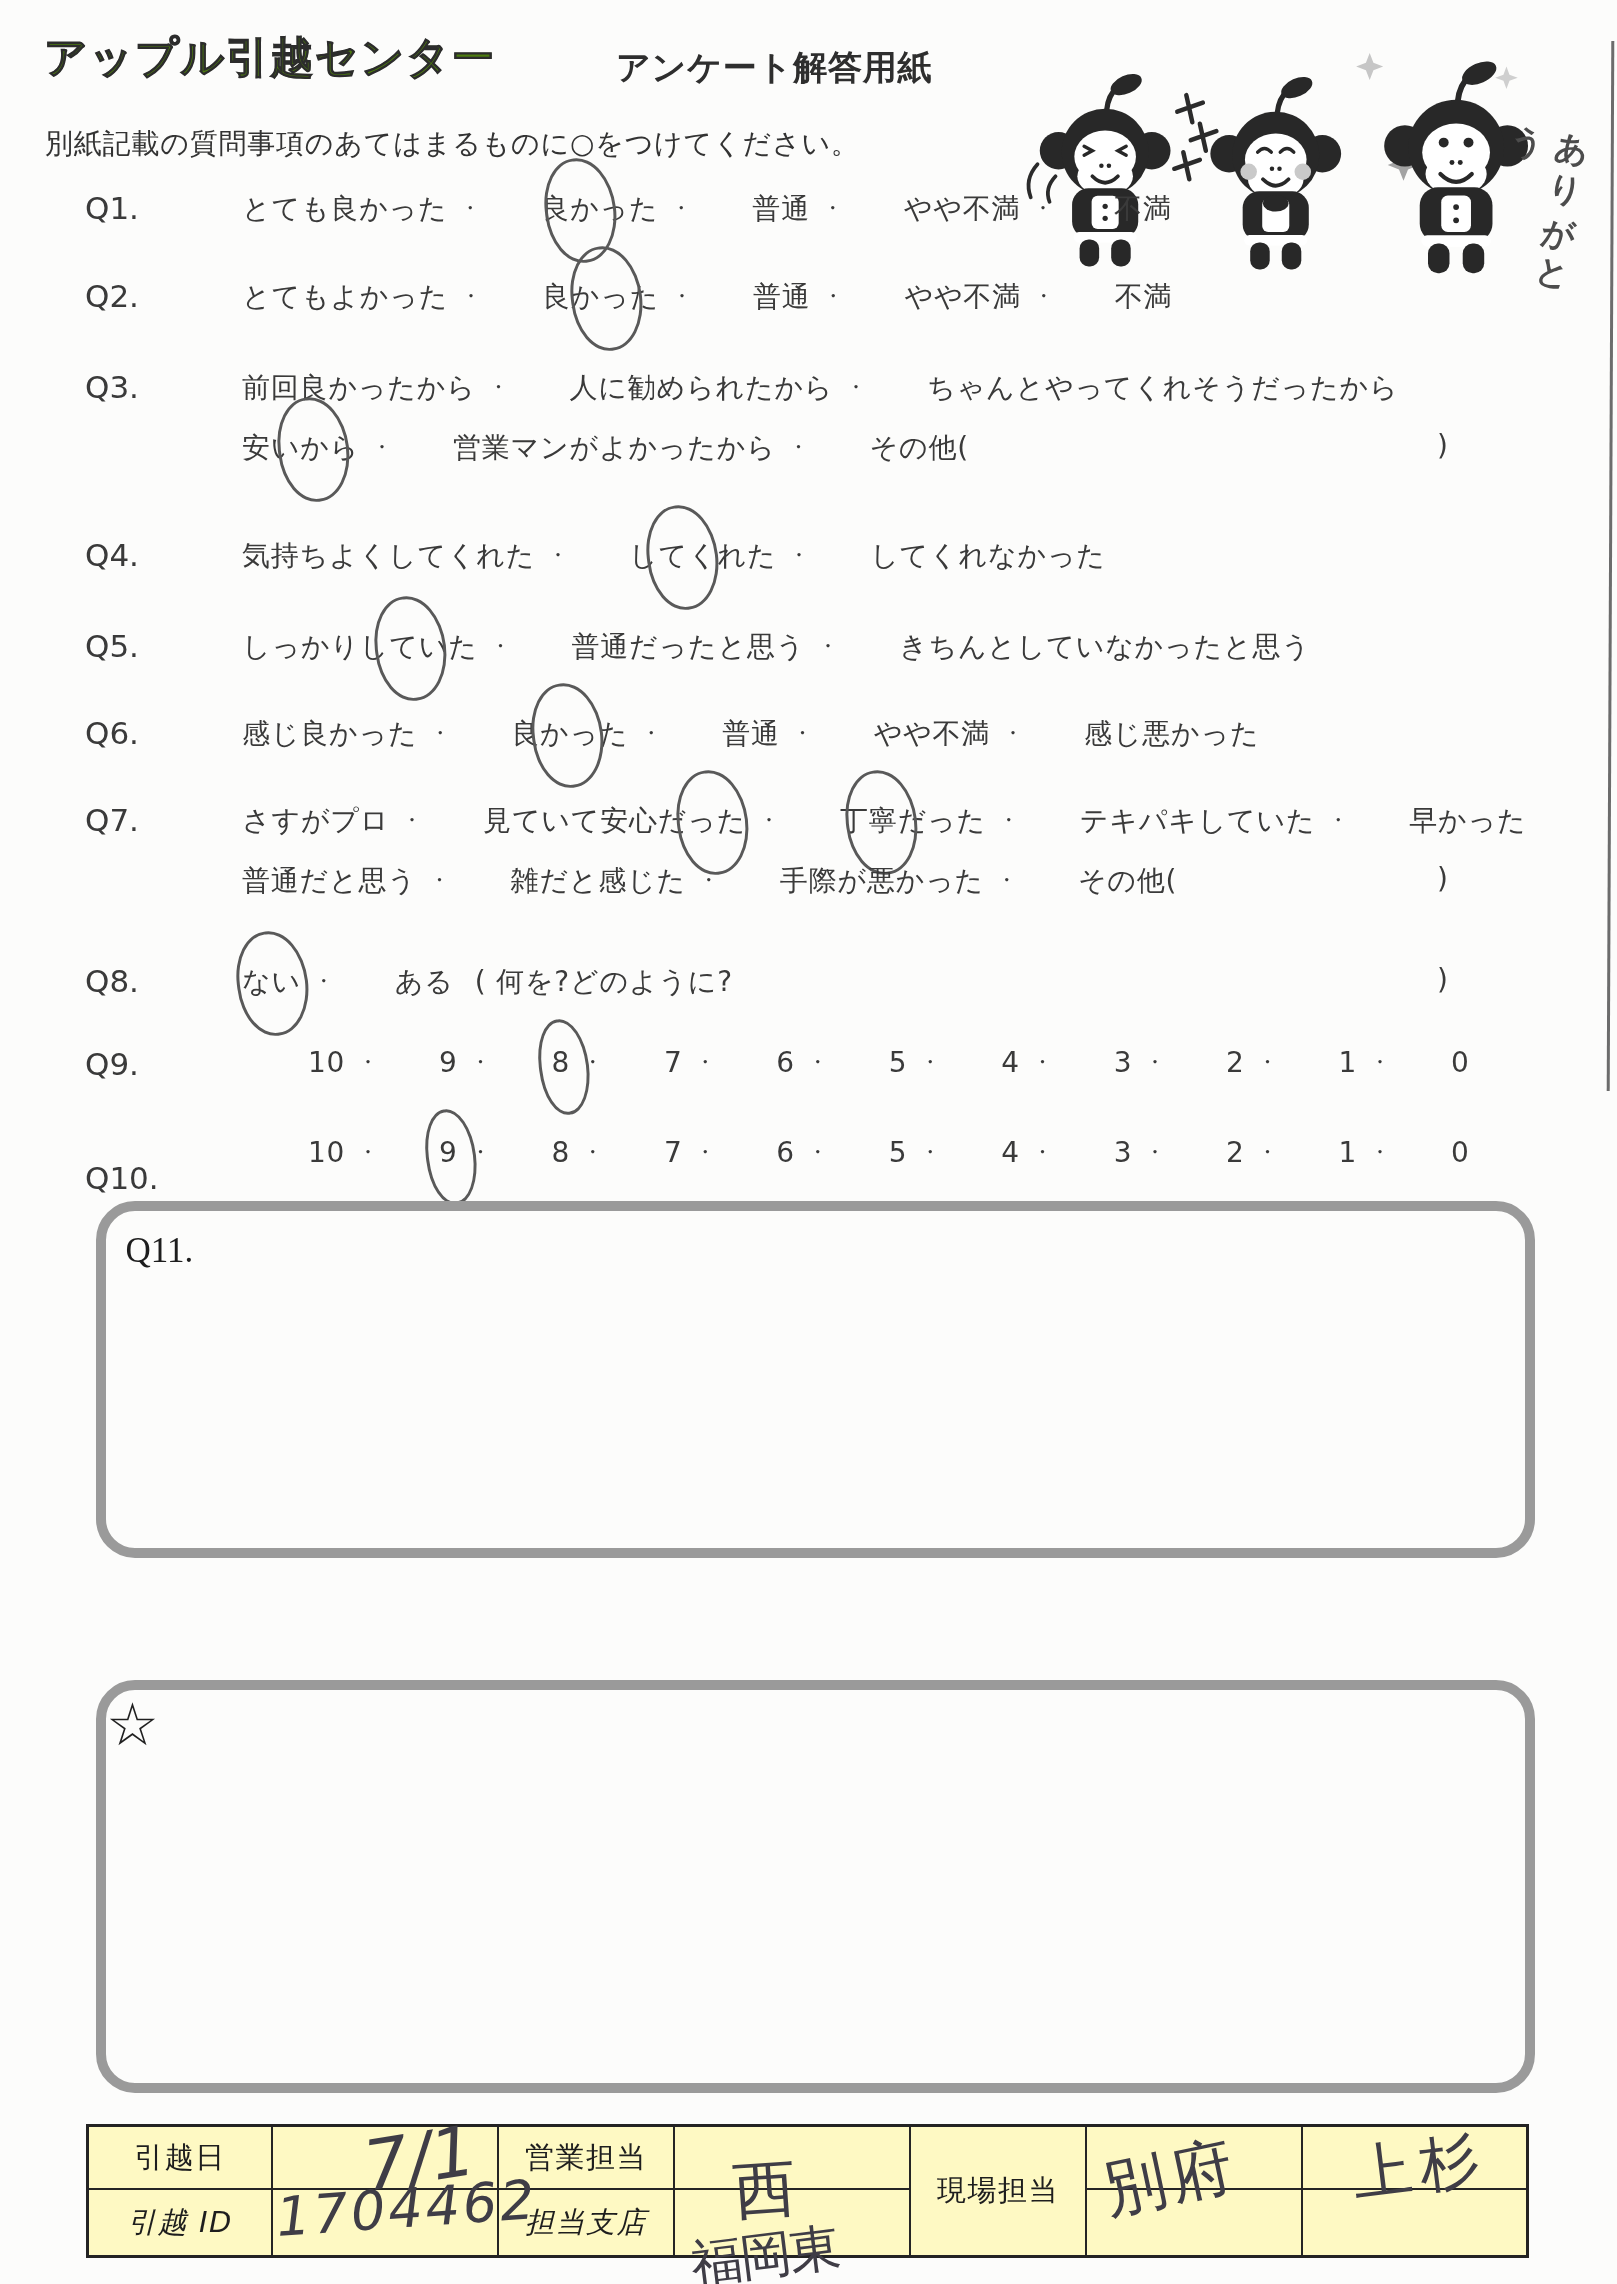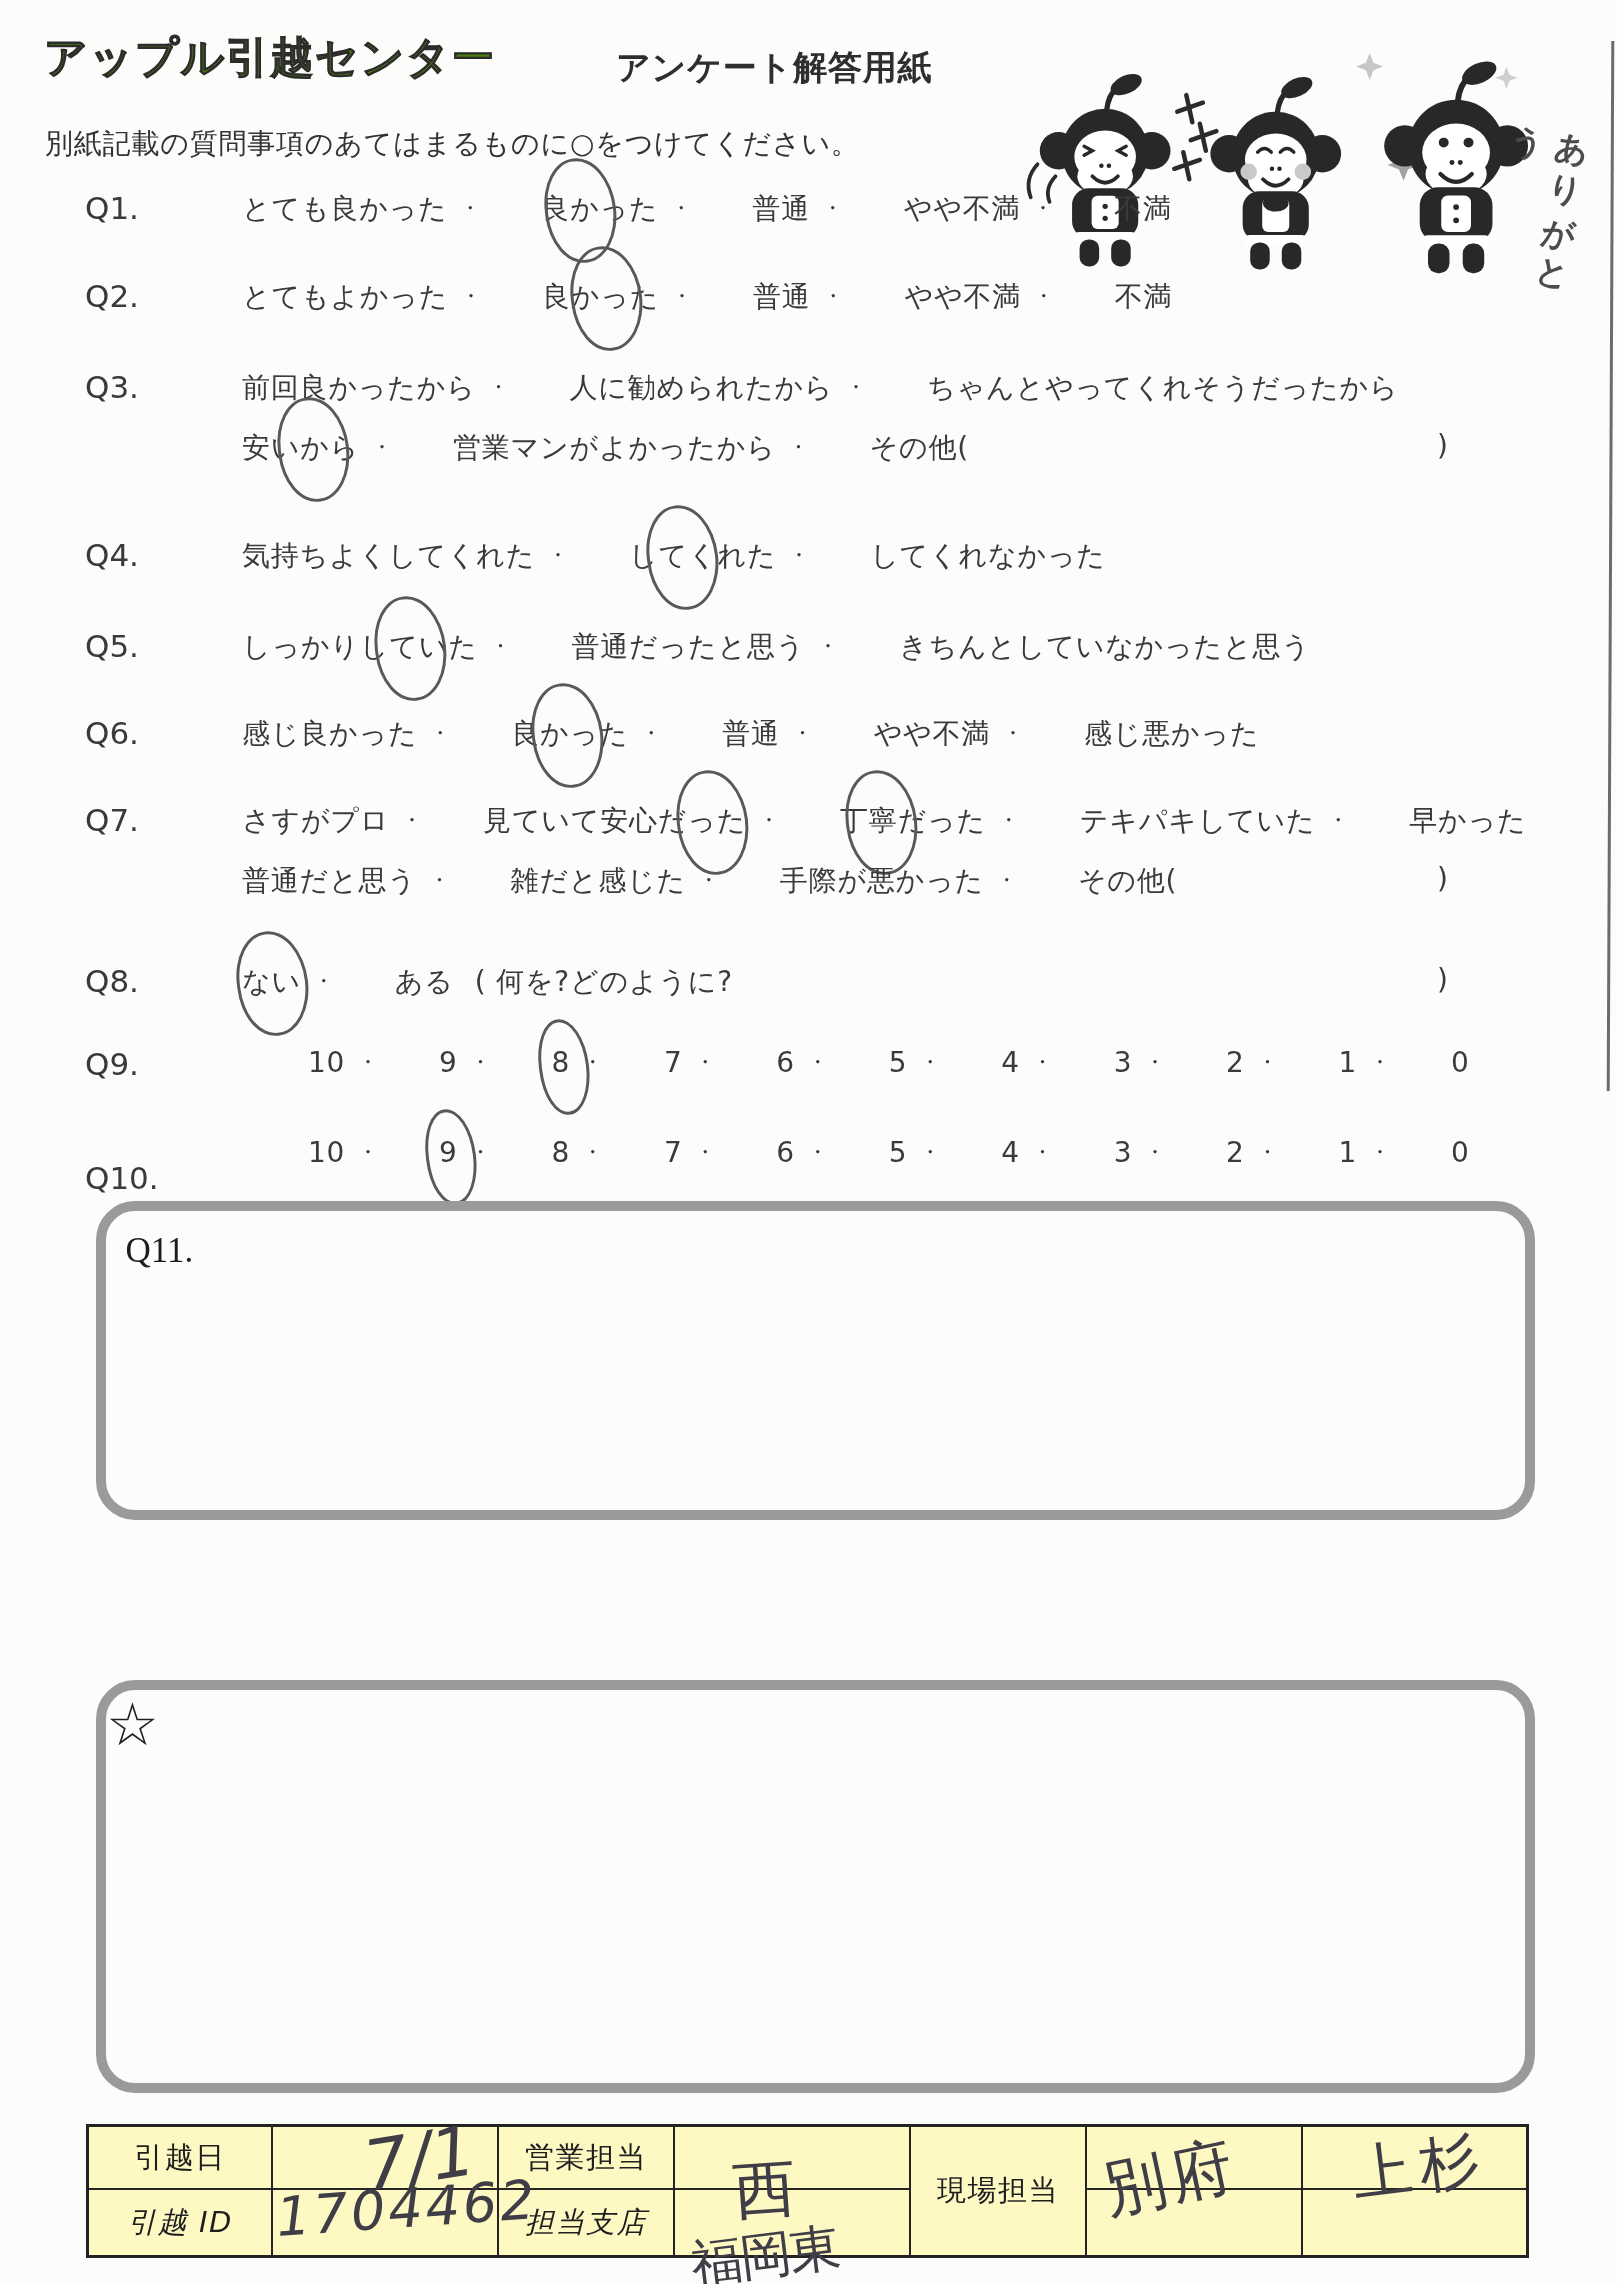--- a/index.html
+++ b/index.html
@@ -42,21 +42,21 @@
     position:absolute;top:-32px;width:65px;height:99px;
     border:3px solid #595959;border-radius:48% 52% 50% 50%;
     transform:rotate(-7deg);pointer-events:none;
   }
   .hand-circle.digit{width:44px;height:90px;top:-27px;}
   
   .big-box{
     position:absolute;left:96px;width:1439px;background:transparent;
     border:10.5px solid #9a9a9a;border-radius:39px;box-sizing:border-box;
   }
-  .q11-box{top:1201px;height:319px;}
+  .q11-box{top:1201px;height:357px;}
   .comment-box{top:1680px;height:413px;}
   .q11-label{
     position:absolute;left:19.6px;top:19.6px;
     font-family:"Liberation Serif","DejaVu Serif",serif;
     font-size:35px;color:#1d1d1d;
   }
   .star{
     position:absolute;left:106px;top:1695px;font-size:59px;color:#1f1f1f;z-index:5;
     line-height:1;
   }

